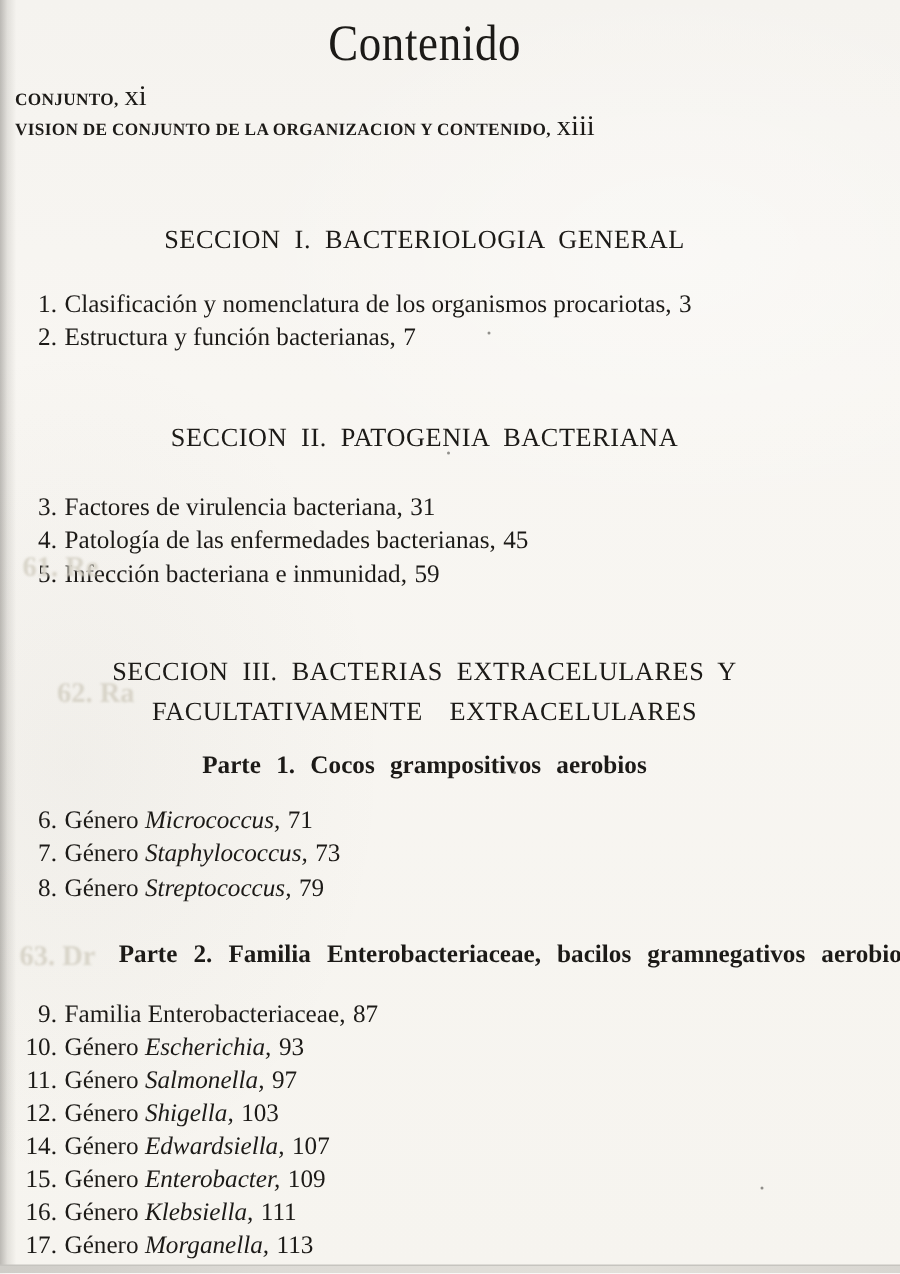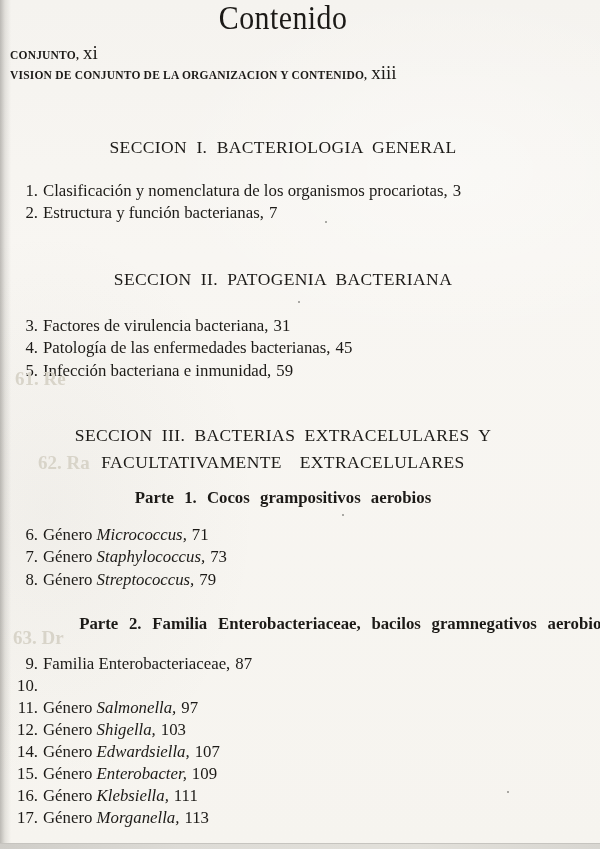--- a/index.html
+++ b/index.html
@@ -16,21 +16,21 @@
     position:absolute; left:0; top:0; width:11px; height:100%;
     background:linear-gradient(90deg, rgba(92,89,84,0.38), rgba(120,117,110,0.16) 45%, rgba(120,117,110,0) 100%);
   }
   .edge-bottom {
     position:absolute; left:0; bottom:0; width:100%; height:5px;
     background:linear-gradient(90deg, #cfcdc8, #dddbd6 30%, #e2e0da 70%, #d8d6d1);
     border-top:1px solid #c6c4bf;
   }
   .content { width:566px; }
 
-  .title-wrap { padding-top:0; text-align:center; line-height:36px; }
+  .title-wrap { padding-top:12px; text-align:center; line-height:36px; }
   .title-wrap span {
     display:inline-block; font-size:34px; letter-spacing:0.5px;
     transform:scaleX(0.88); transform-origin:50% 50%;
   }
 
   .front { margin-left:10px; margin-top:2px; }
   .fm-line { line-height:18px; white-space:nowrap; }
   .fm-label { font-weight:bold; font-size:11.5px; letter-spacing:0.2px; }
   .fm-page { font-size:19px; margin-left:4px; }
 
@@ -152,20 +152,21 @@
 
     <div class="part-h p2-h">Parte 2. Familia Enterobacteriaceae, bacilos gramnegativos aerobios</div>
 
     <div class="items p2-items">
       <div class="row">
         <span class="n">9.</span>
         <span class="t"><span>Familia Enterobacteriaceae,</span><i></i><span class="pg">87</span></span>
       </div>
       <div class="row">
         <span class="n">10.</span>
+        <span class="t"><span>Género </span><i>Escherichia,</i><span class="pg">93</span></span>
       </div>
       <div class="row">
         <span class="n">11.</span>
         <span class="t"><span>Género </span><i>Salmonella,</i><span class="pg">97</span></span>
       </div>
       <div class="row">
         <span class="n">12.</span>
         <span class="t"><span>Género </span><i>Shigella,</i><span class="pg">103</span></span>
       </div>
       <div class="row">

